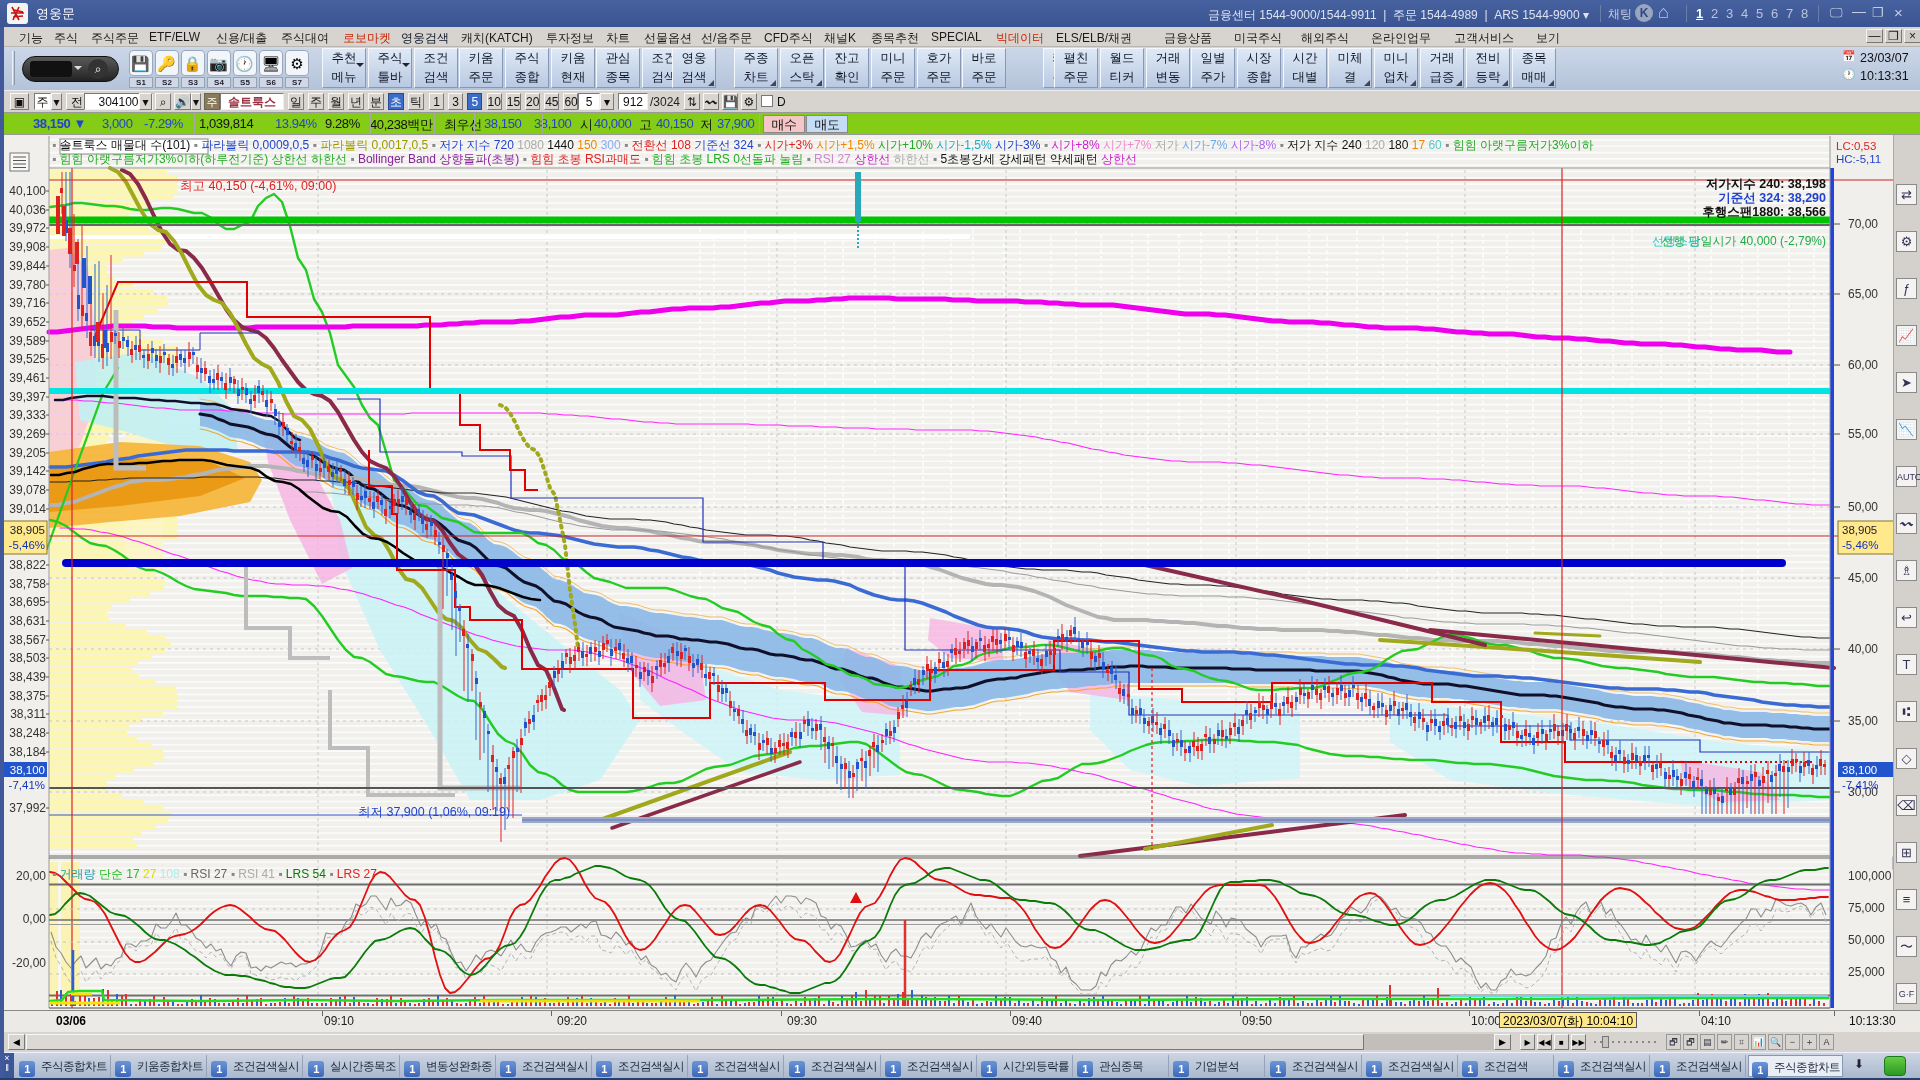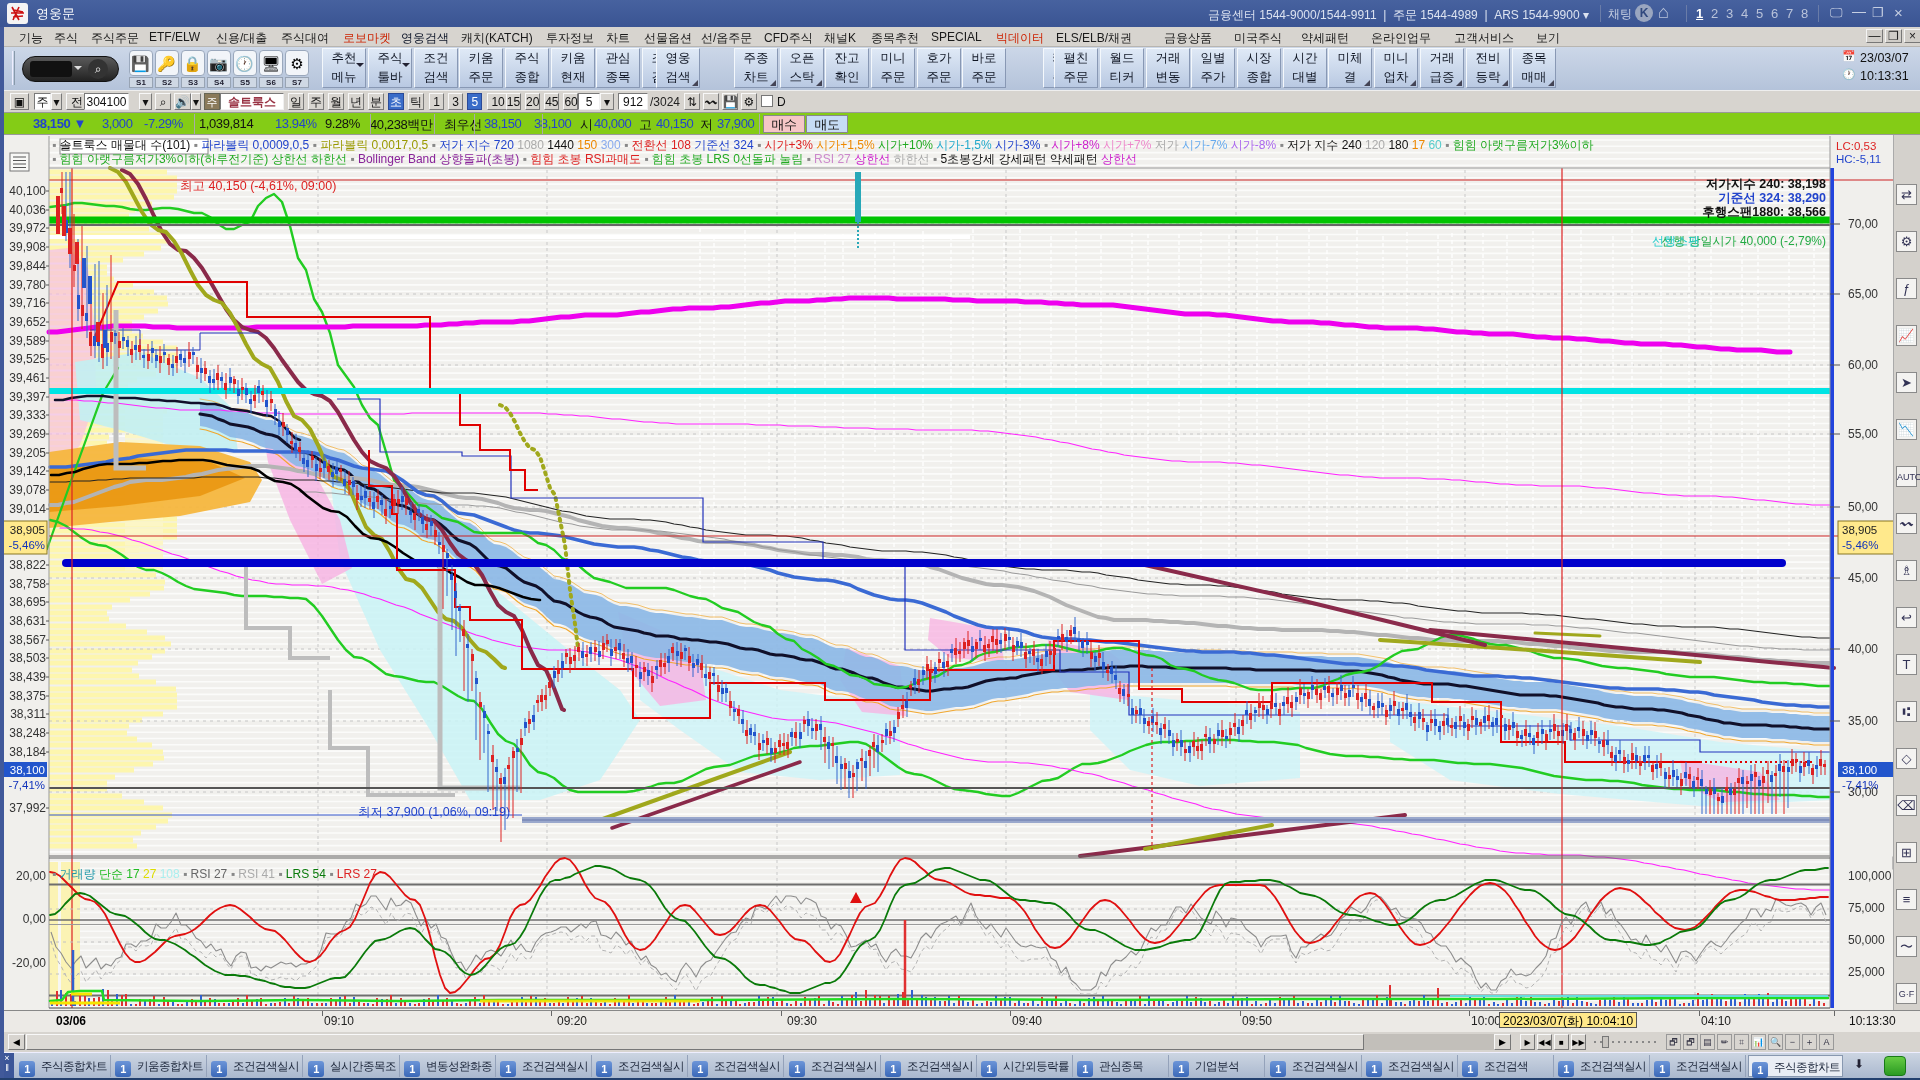--- a/index.html
+++ b/index.html
@@ -324,21 +324,21 @@
     <span style="left:640px;color:#1a1a1a">선물옵션</span>
     <span style="left:697px;color:#1a1a1a">선/옵주문</span>
     <span style="left:760px;color:#1a1a1a">CFD주식</span>
     <span style="left:820px;color:#1a1a1a">채널K</span>
     <span style="left:867px;color:#1a1a1a">종목추천</span>
     <span style="left:927px;color:#1a1a1a">SPECIAL</span>
     <span style="left:992px;color:#cc2200">빅데이터</span>
     <span style="left:1052px;color:#1a1a1a">ELS/ELB/채권</span>
     <span style="left:1160px;color:#1a1a1a">금융상품</span>
     <span style="left:1230px;color:#1a1a1a">미국주식</span>
-    <span style="left:1297px;color:#1a1a1a">약세패턴</span>
+    <span style="left:1297px;color:#1a1a1a">해외주식</span>
     <span style="left:1367px;color:#1a1a1a">온라인업무</span>
     <span style="left:1450px;color:#1a1a1a">고객서비스</span>
     <span style="left:1532px;color:#1a1a1a">보기</span>
 <span class="mwb" style="left:1862px;top:2px;position:absolute">—</span>
     <span class="mwb" style="left:1881px;top:2px;position:absolute">❐</span>
     <span class="mwb" style="left:1900px;top:2px;position:absolute">×</span>
 </div>
 <div id="toolbar">
 <div style="position:absolute;left:8px;top:4px;width:3px;height:34px;border-left:1px solid #eef;border-right:1px solid #89a"></div>
 <div style="position:absolute;left:18px;top:9px;width:97px;height:26px;background:linear-gradient(#5a5a5a,#222);border-radius:13px;border:1px solid #111"></div>
@@ -361,21 +361,21 @@
     <div class="stab" style="left:281px">S7</div>
 <div style="position:absolute;left:348px;top:15px;border:5px solid transparent;border-right-color:#456"></div>
 <div class="tbtn" style="left:318px">추천<br>메뉴<i class="dn"></i></div>
     <div class="tbtn" style="left:364px">주식<br>툴바<i class="dn"></i></div>
     <div class="tbtn" style="left:410px">조건<br>검색</div>
     <div class="tbtn" style="left:455px">키움<br>주문</div>
     <div class="tbtn" style="left:501px">주식<br>종합</div>
     <div class="tbtn" style="left:547px">키움<br>현재</div>
     <div class="tbtn" style="left:592px">관심<br>종목</div>
     <div class="tbtn" style="left:638px">조건<br>검색</div>
-    <div class="tbtn" style="left:652px">영웅<br>검색<i class="cr"></i></div>
+    <div class="tbtn" style="left:668px">영웅<br>검색<i class="cr"></i></div>
     <div class="tbtn" style="left:730px">주종<br>차트<i class="cr"></i></div>
     <div class="tbtn" style="left:776px">오픈<br>스탁<i class="cr"></i></div>
     <div class="tbtn" style="left:821px">잔고<br>확인</div>
     <div class="tbtn" style="left:867px">미니<br>주문</div>
     <div class="tbtn" style="left:913px">호가<br>주문</div>
     <div class="tbtn" style="left:958px">바로<br>주문</div>
     <div class="tbtn" style="left:1039px">쾌속<br>주문</div>
     <div class="tbtn" style="left:1050px">펼친<br>주문</div>
     <div class="tbtn" style="left:1096px">월드<br>티커</div>
     <div class="tbtn" style="left:1142px">거래<br>변동</div>
@@ -390,38 +390,38 @@
 <span style="position:absolute;left:1838px;top:3px;font-size:11px">📅</span>
     <span style="position:absolute;left:1856px;top:4px;font-size:12.5px;color:#111">23/03/07</span>
 <span style="position:absolute;left:1838px;top:21px;font-size:11px">🕐</span>
     <span style="position:absolute;left:1856px;top:22px;font-size:12.5px;color:#111">10:13:31</span>
 </div>
 <div id="ctool">
     <div style="position:absolute;left:6px;top:2px;width:19px;height:17px;background:#d8d5d0;color:#111;border:1px solid;border-color:#f8f8f8 #7a7a7a #7a7a7a #f8f8f8;font-size:12px;text-align:center;line-height:17px">▣</div>
     <div class="wf" style="left:30px;width:17px">주</div>
     <div style="position:absolute;left:47px;top:2px;width:11px;height:17px;background:#d8d5d0;color:#111;border:1px solid;border-color:#f8f8f8 #7a7a7a #7a7a7a #f8f8f8;font-size:12px;text-align:center;line-height:17px">▾</div>
     <div style="position:absolute;left:62px;top:2px;width:22px;height:17px;background:#d8d5d0;color:#111;border:1px solid;border-color:#f8f8f8 #7a7a7a #7a7a7a #f8f8f8;font-size:12px;text-align:center;line-height:17px">전</div>
-    <div class="wf" style="left:80px;width:45px">304100</div>
+    <div class="wf" style="left:80px;width:69px">304100</div>
     <div style="position:absolute;left:135px;top:2px;width:13px;height:17px;background:#d8d5d0;color:#111;border:1px solid;border-color:#f8f8f8 #7a7a7a #7a7a7a #f8f8f8;font-size:12px;text-align:center;line-height:17px">▾</div>
     <div style="position:absolute;left:151px;top:2px;width:16px;height:17px;background:#d8d5d0;color:#111;border:1px solid;border-color:#f8f8f8 #7a7a7a #7a7a7a #f8f8f8;font-size:12px;text-align:center;line-height:17px">⌕</div>
     <div style="position:absolute;left:170px;top:2px;width:17px;height:17px;background:#d8d5d0;color:#111;border:1px solid;border-color:#f8f8f8 #7a7a7a #7a7a7a #f8f8f8;font-size:12px;text-align:center;line-height:17px">🔊</div>
     <div style="position:absolute;left:187px;top:2px;width:10px;height:17px;background:#d8d5d0;color:#111;border:1px solid;border-color:#f8f8f8 #7a7a7a #7a7a7a #f8f8f8;font-size:12px;text-align:center;line-height:17px">▾</div>
     <div style="position:absolute;left:200px;top:2px;width:16px;height:17px;background:#8a7a5a;color:#fff;font-size:11px;text-align:center;line-height:17px;border:1px solid #665">주</div>
     <div class="wf" style="left:216px;width:64px;color:#993344;font-weight:bold">솔트룩스</div>
     <div style="position:absolute;left:284px;top:2px;width:16px;height:17px;background:#d8d5d0;color:#111;border:1px solid;border-color:#f8f8f8 #7a7a7a #7a7a7a #f8f8f8;font-size:12px;text-align:center;line-height:17px">일</div>
     <div style="position:absolute;left:304px;top:2px;width:16px;height:17px;background:#d8d5d0;color:#111;border:1px solid;border-color:#f8f8f8 #7a7a7a #7a7a7a #f8f8f8;font-size:12px;text-align:center;line-height:17px">주</div>
     <div style="position:absolute;left:324px;top:2px;width:16px;height:17px;background:#d8d5d0;color:#111;border:1px solid;border-color:#f8f8f8 #7a7a7a #7a7a7a #f8f8f8;font-size:12px;text-align:center;line-height:17px">월</div>
     <div style="position:absolute;left:344px;top:2px;width:16px;height:17px;background:#d8d5d0;color:#111;border:1px solid;border-color:#f8f8f8 #7a7a7a #7a7a7a #f8f8f8;font-size:12px;text-align:center;line-height:17px">년</div>
     <div style="position:absolute;left:364px;top:2px;width:16px;height:17px;background:#d8d5d0;color:#111;border:1px solid;border-color:#f8f8f8 #7a7a7a #7a7a7a #f8f8f8;font-size:12px;text-align:center;line-height:17px">분</div>
     <div style="position:absolute;left:384px;top:2px;width:16px;height:17px;background:#3a6cc8;color:#fff;border:1px solid;border-color:#2a4a98;font-size:12px;text-align:center;line-height:17px">초</div>
     <div style="position:absolute;left:404px;top:2px;width:16px;height:17px;background:#d8d5d0;color:#111;border:1px solid;border-color:#f8f8f8 #7a7a7a #7a7a7a #f8f8f8;font-size:12px;text-align:center;line-height:17px">틱</div>
     <div style="position:absolute;left:425.0px;top:2px;width:15px;height:17px;background:#d8d5d0;color:#111;border:1px solid;border-color:#f8f8f8 #7a7a7a #7a7a7a #f8f8f8;font-size:12px;text-align:center;line-height:17px">1</div>
     <div style="position:absolute;left:444.2px;top:2px;width:15px;height:17px;background:#d8d5d0;color:#111;border:1px solid;border-color:#f8f8f8 #7a7a7a #7a7a7a #f8f8f8;font-size:12px;text-align:center;line-height:17px">3</div>
     <div style="position:absolute;left:463.4px;top:2px;width:15px;height:17px;background:#3a6cc8;color:#fff;border:1px solid;border-color:#2a4a98;font-size:12px;text-align:center;line-height:17px">5</div>
-    <div style="position:absolute;left:482.6px;top:2px;width:23px;height:17px;background:#d8d5d0;color:#111;border:1px solid;border-color:#f8f8f8 #7a7a7a #7a7a7a #f8f8f8;font-size:12px;text-align:center;line-height:17px">10</div>
+    <div style="position:absolute;left:482.6px;top:2px;width:15px;height:17px;background:#d8d5d0;color:#111;border:1px solid;border-color:#f8f8f8 #7a7a7a #7a7a7a #f8f8f8;font-size:12px;text-align:center;line-height:17px">10</div>
     <div style="position:absolute;left:501.8px;top:2px;width:15px;height:17px;background:#d8d5d0;color:#111;border:1px solid;border-color:#f8f8f8 #7a7a7a #7a7a7a #f8f8f8;font-size:12px;text-align:center;line-height:17px">15</div>
     <div style="position:absolute;left:521.0px;top:2px;width:15px;height:17px;background:#d8d5d0;color:#111;border:1px solid;border-color:#f8f8f8 #7a7a7a #7a7a7a #f8f8f8;font-size:12px;text-align:center;line-height:17px">20</div>
     <div style="position:absolute;left:540.2px;top:2px;width:15px;height:17px;background:#d8d5d0;color:#111;border:1px solid;border-color:#f8f8f8 #7a7a7a #7a7a7a #f8f8f8;font-size:12px;text-align:center;line-height:17px">45</div>
     <div style="position:absolute;left:559.4px;top:2px;width:15px;height:17px;background:#d8d5d0;color:#111;border:1px solid;border-color:#f8f8f8 #7a7a7a #7a7a7a #f8f8f8;font-size:12px;text-align:center;line-height:17px">60</div>
     <div class="wf" style="left:574px;width:22px">5</div>
     <div style="position:absolute;left:596px;top:2px;width:14px;height:17px;background:#d8d5d0;color:#111;border:1px solid;border-color:#f8f8f8 #7a7a7a #7a7a7a #f8f8f8;font-size:12px;text-align:center;line-height:17px">▾</div>
     <div class="wf" style="left:614px;width:30px">912</div>
     <div style="position:absolute;left:646px;top:4px;font-size:12px;color:#222">/3024</div>
     <div style="position:absolute;left:680px;top:2px;width:16px;height:17px;background:#d8d5d0;color:#111;border:1px solid;border-color:#f8f8f8 #7a7a7a #7a7a7a #f8f8f8;font-size:12px;text-align:center;line-height:17px">⇅</div>
     <div style="position:absolute;left:699px;top:2px;width:16px;height:17px;background:#d8d5d0;color:#111;border:1px solid;border-color:#f8f8f8 #7a7a7a #7a7a7a #f8f8f8;font-size:12px;text-align:center;line-height:17px">〰</div>

